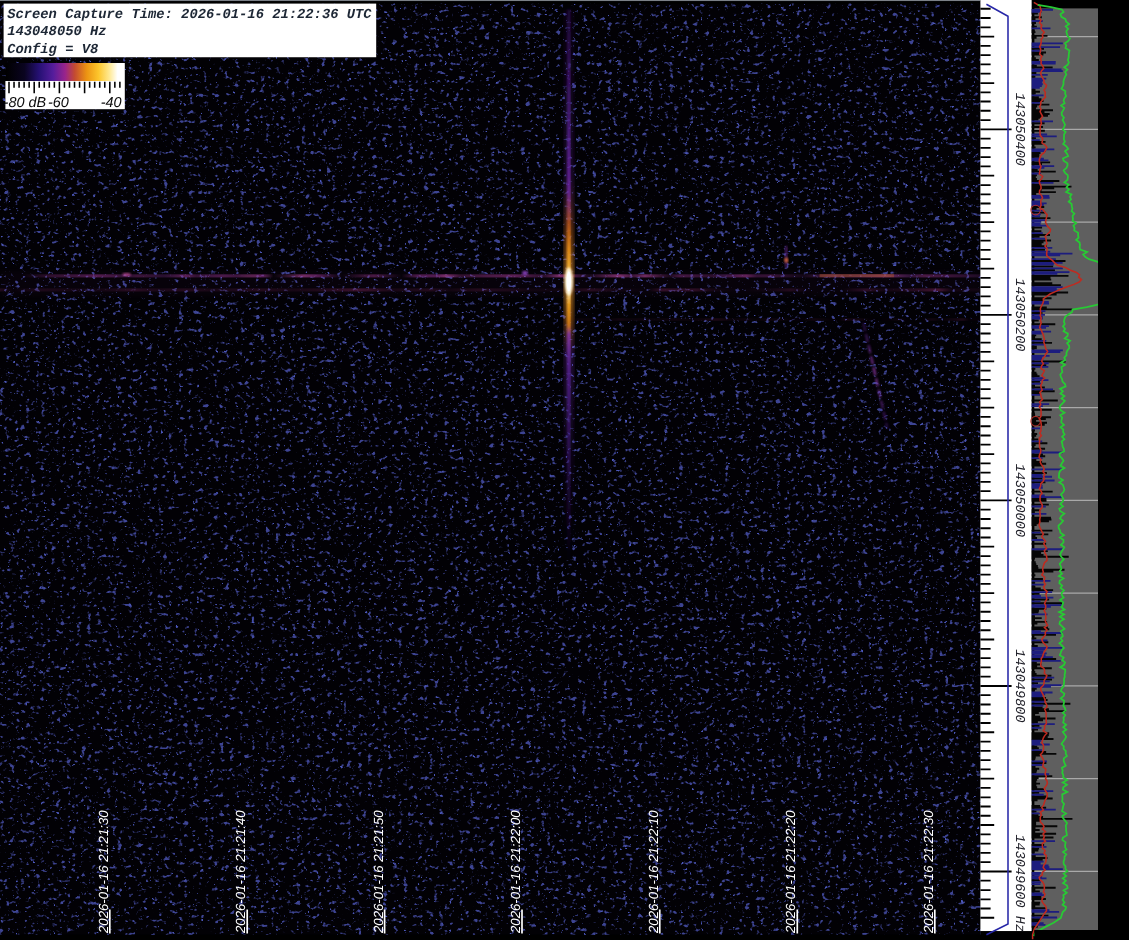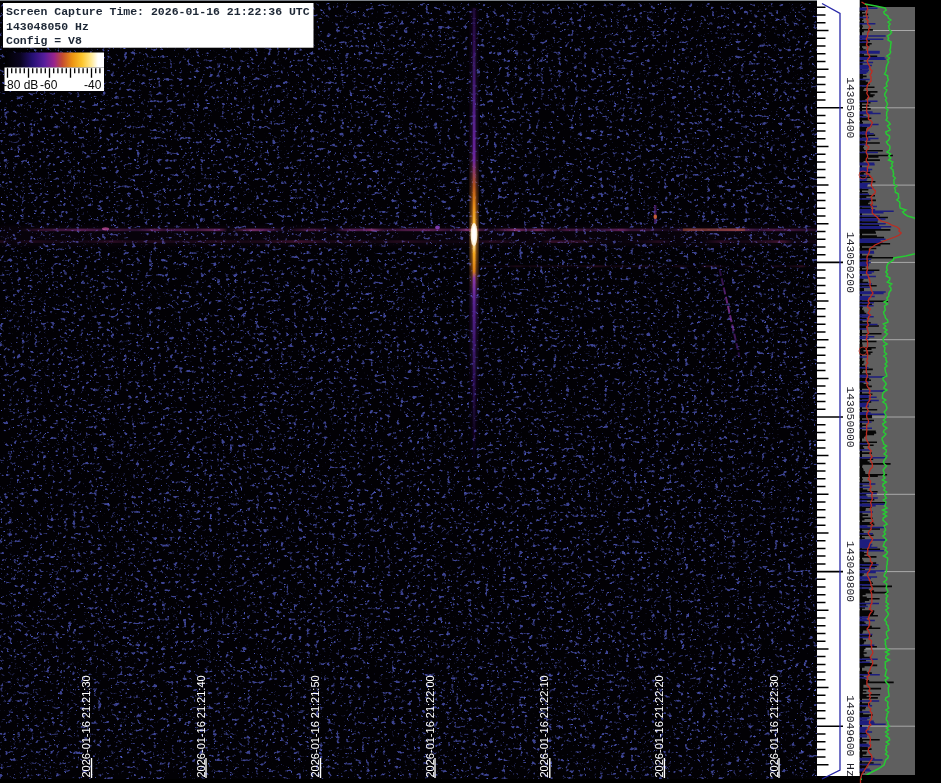--- a/index.html
+++ b/index.html
@@ -1,14 +1,14 @@
 <!DOCTYPE html>
 <html><head><meta charset="utf-8"><style>
 html,body{margin:0;padding:0;background:#000;}
-#wrap{position:relative;width:915px;height:783px;overflow:hidden;}
+#wrap{position:relative;width:915px;height:783px;overflow:hidden;font-style:italic;}
 </style></head><body>
 <div id="wrap">
 <svg width="941" height="783" viewBox="0 0 941 783" xmlns="http://www.w3.org/2000/svg">
 <defs>
 <linearGradient id="legend" x1="0" y1="0" x2="1" y2="0">
  <stop offset="0" stop-color="#000000"></stop>
           <stop offset="0.16" stop-color="#0a0420"></stop>
  <stop offset="0.28" stop-color="#251073"></stop>
           <stop offset="0.40" stop-color="#551d9c"></stop>
  <stop offset="0.50" stop-color="#99248c"></stop>

